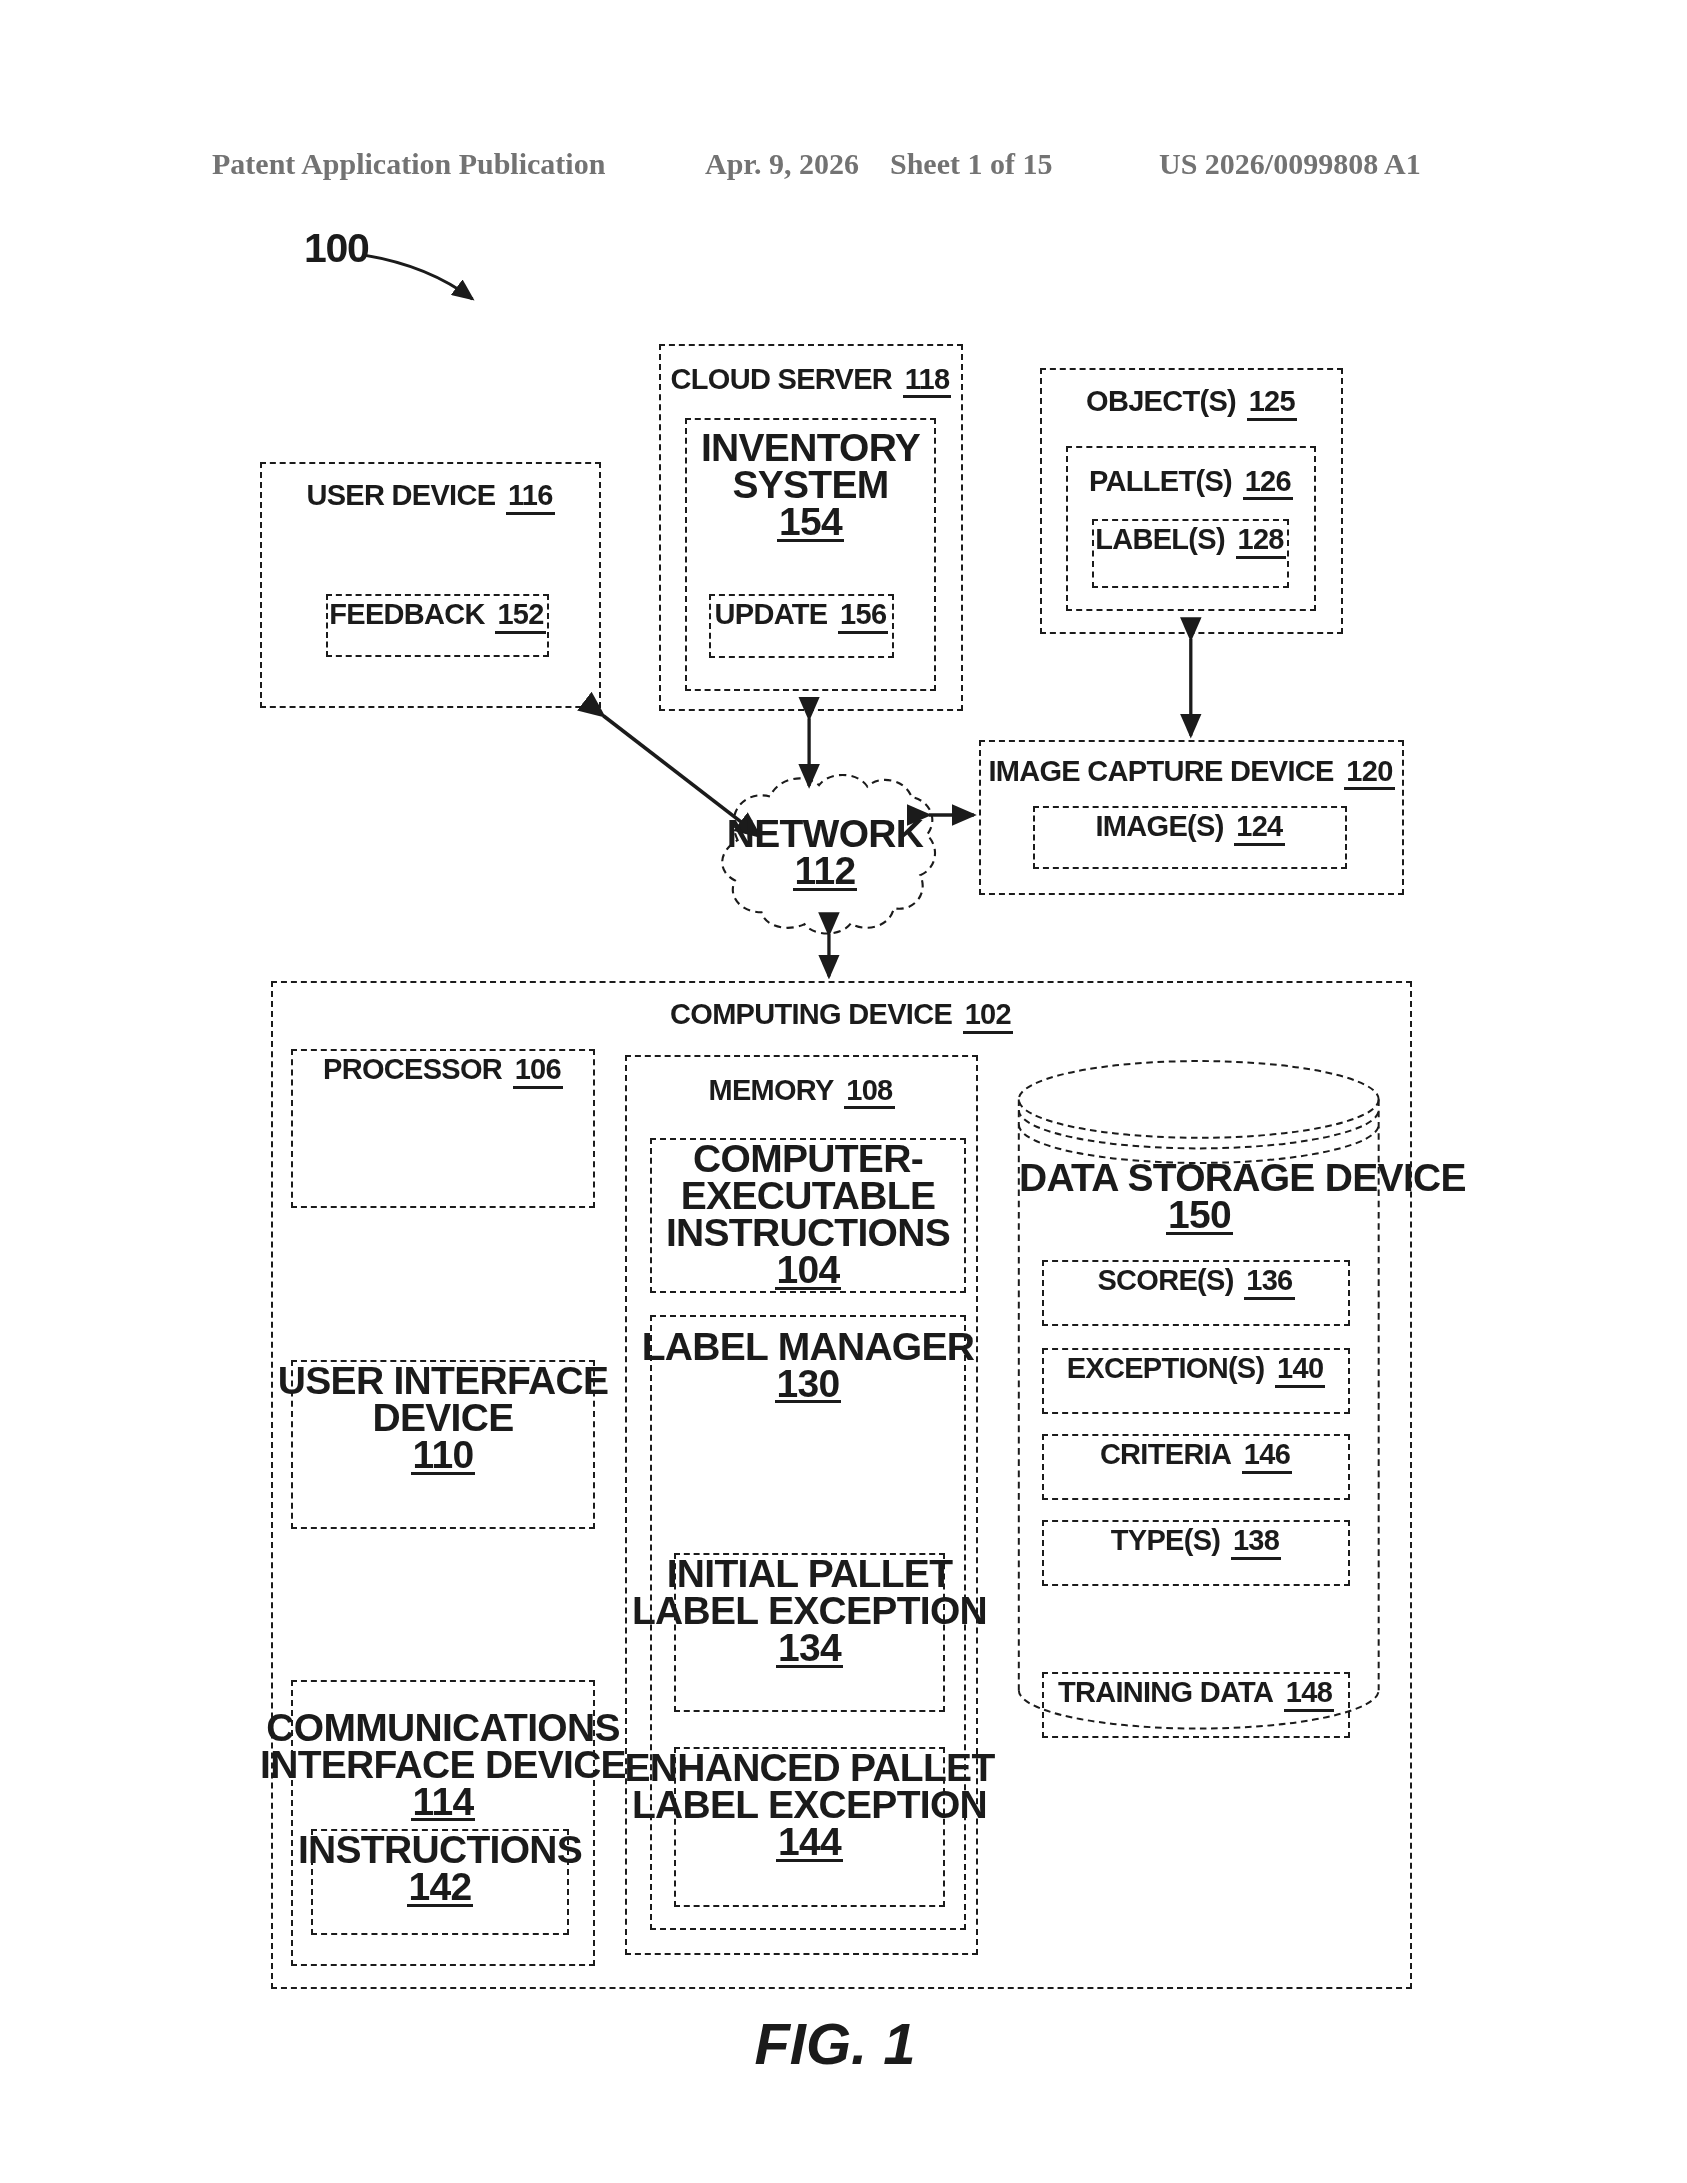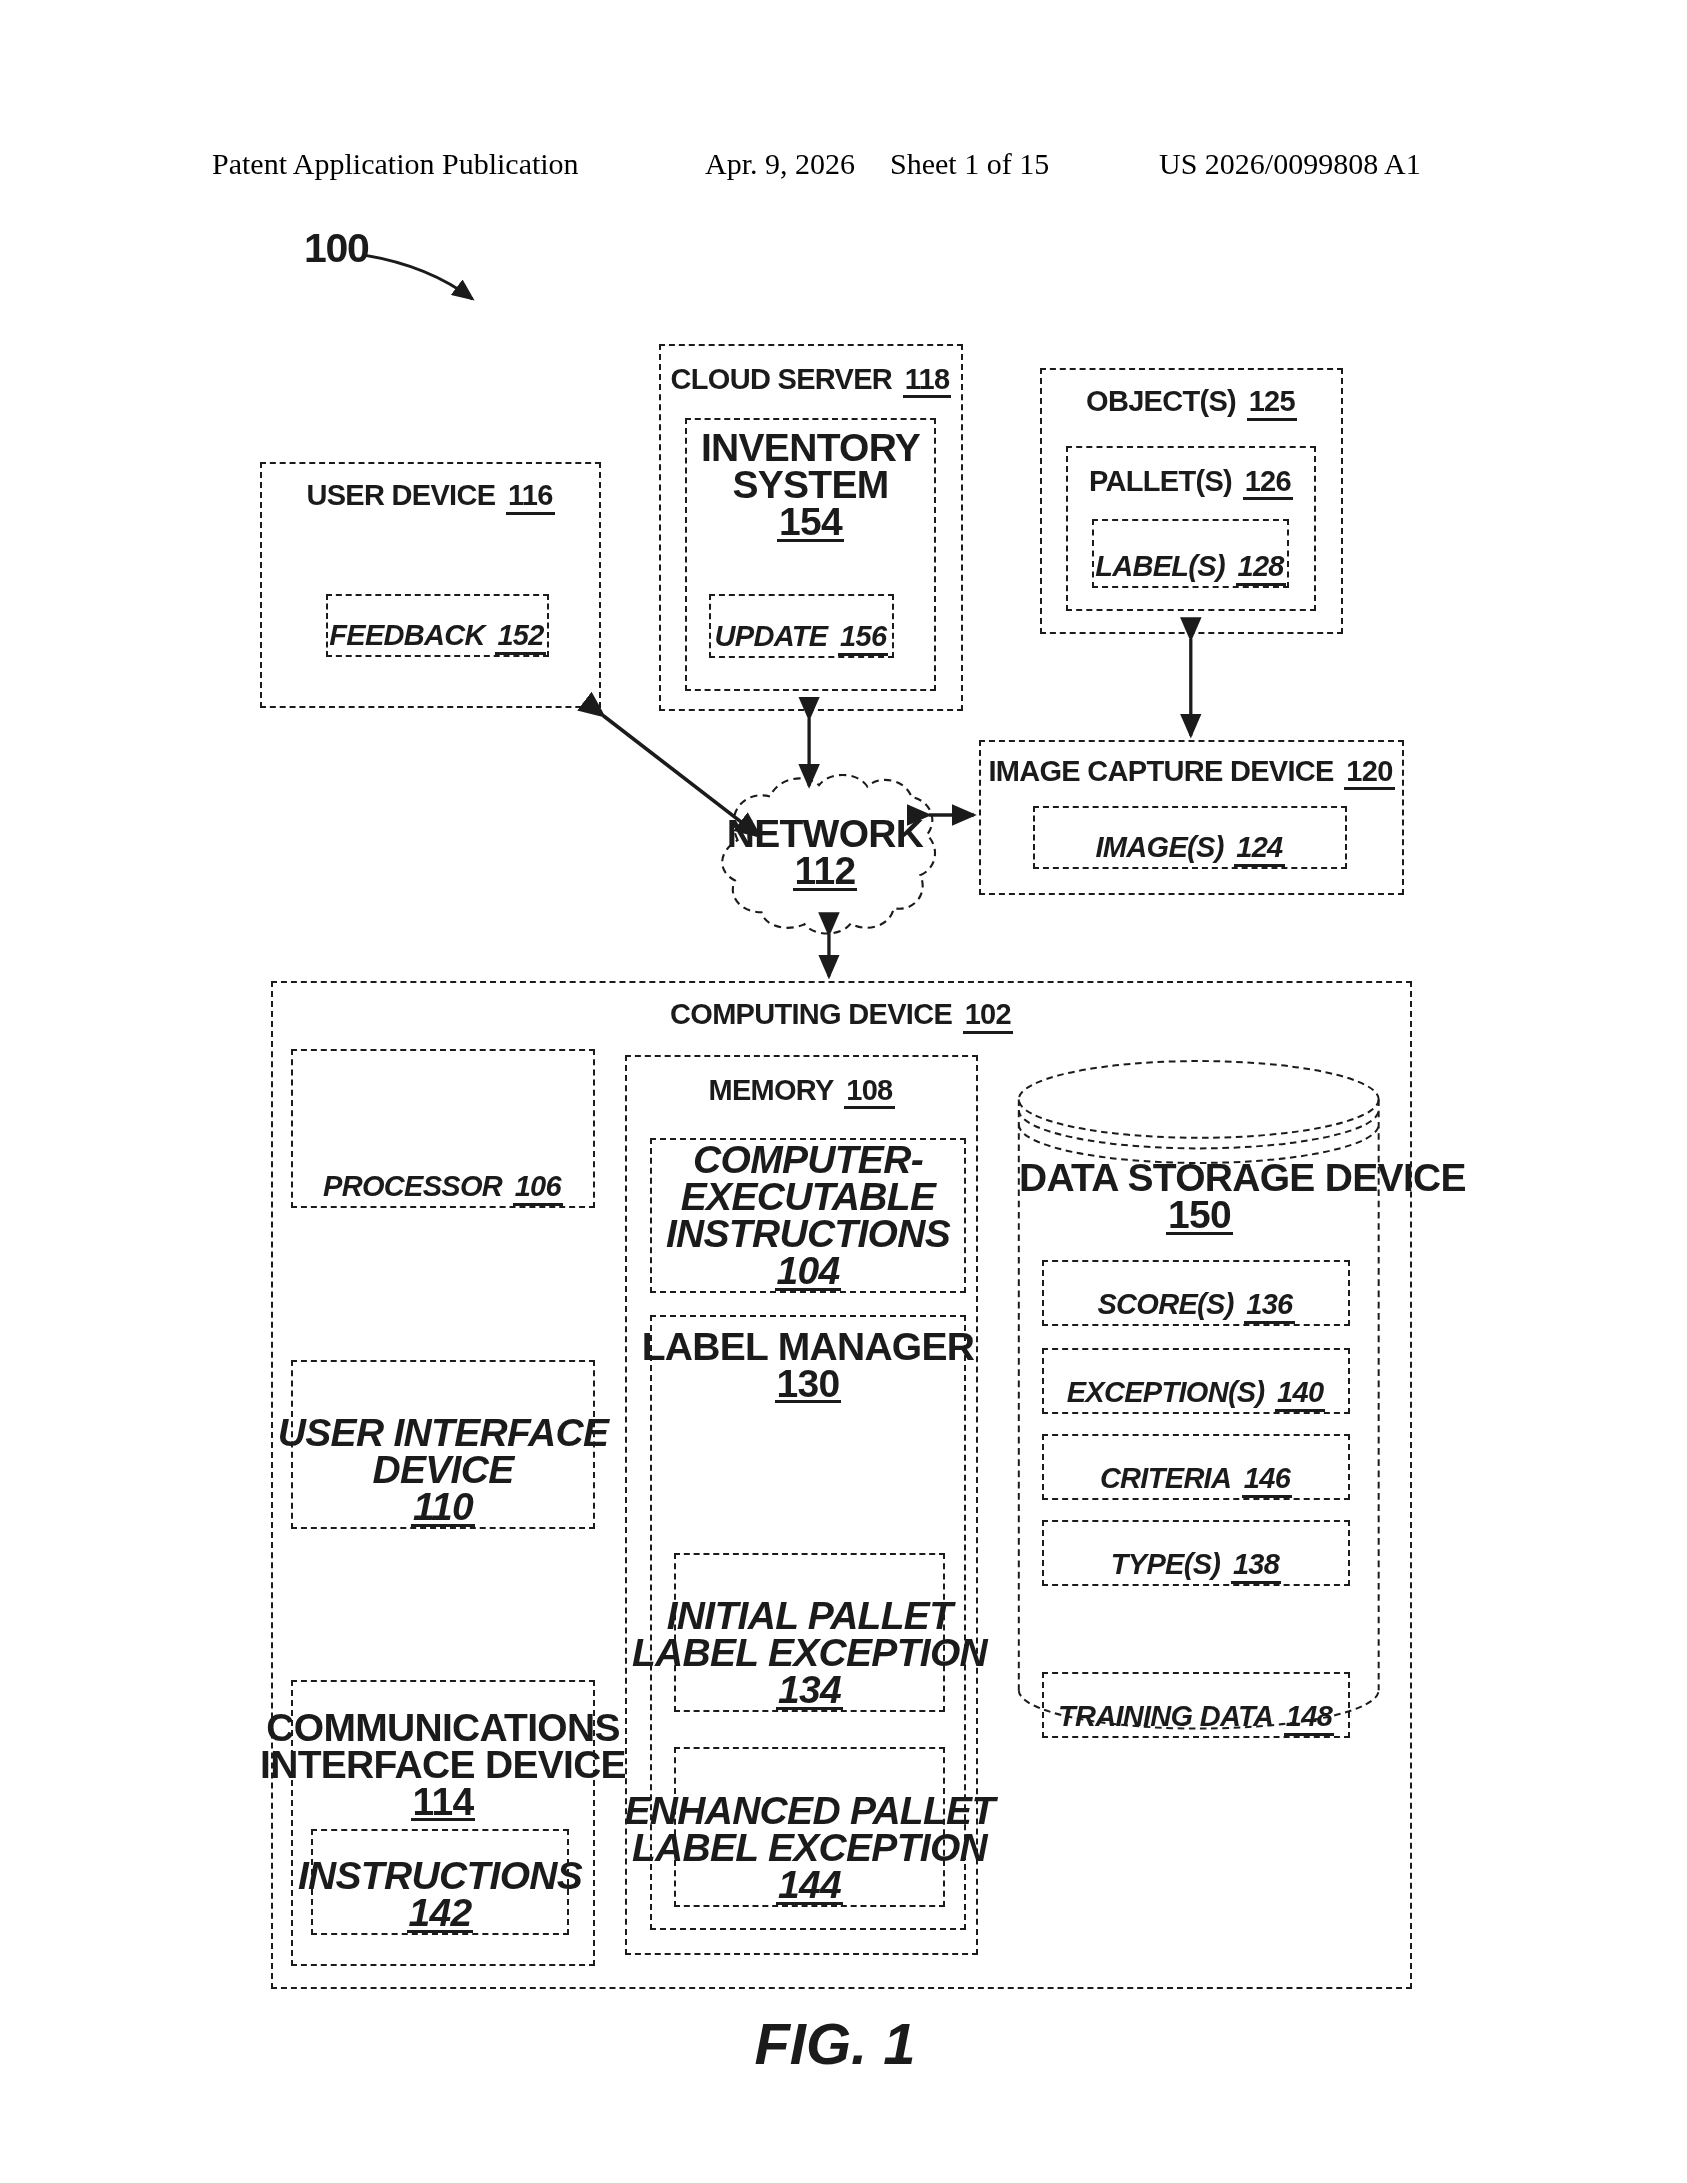--- a/index.html
+++ b/index.html
@@ -2,29 +2,29 @@
 <html style="font-size:10.6px"><head>
 <meta charset="utf-8">
 <style>
   html,body{margin:0;padding:0;background:#e8e8e8;}
   .page{
     position:relative;width:1687px;height:2183px;background:#ffffff;
     font-family:"Liberation Sans",sans-serif;color:#1b1b1b;overflow:hidden;
   }
   .hdr{
     position:absolute;top:147px;font-family:"Liberation Serif",serif;
-    font-weight:400;font-size:30px;white-space:nowrap;color:#000000;
+    font-weight:700;font-size:30px;white-space:nowrap;color:#737373;
   }
   .overlay{position:absolute;left:0;top:0;z-index:5;}
   .box{
     position:absolute;border:2px dashed #1b1b1b;box-sizing:border-box;
     display:flex;flex-direction:column;align-items:center;z-index:10;
     background:transparent;
   }
-  .tc{justify-content:flex-end;font-style:italic;}
+  .tc{justify-content:flex-start;}
   .lbl{
     display:flex;gap:10.6px;justify-content:center;align-items:baseline;
     font-size:29px;font-weight:600;letter-spacing:-0.7px;line-height:37px;white-space:nowrap;
   }
   .line{font-size:39px;font-weight:600;letter-spacing:-0.7px;line-height:37px;text-align:center;white-space:nowrap;}
   .num{border-bottom:3.3px solid #1b1b1b;padding:0 2px 0.7px;display:inline-block;line-height:32px;}
   .freetext{position:absolute;z-index:10;}
   .ref100{font-size:41px;font-weight:700;letter-spacing:-1.3px;margin-left:13px;}
   .figcap{
     font-size:58px;font-weight:700;font-style:italic;letter-spacing:0px;

